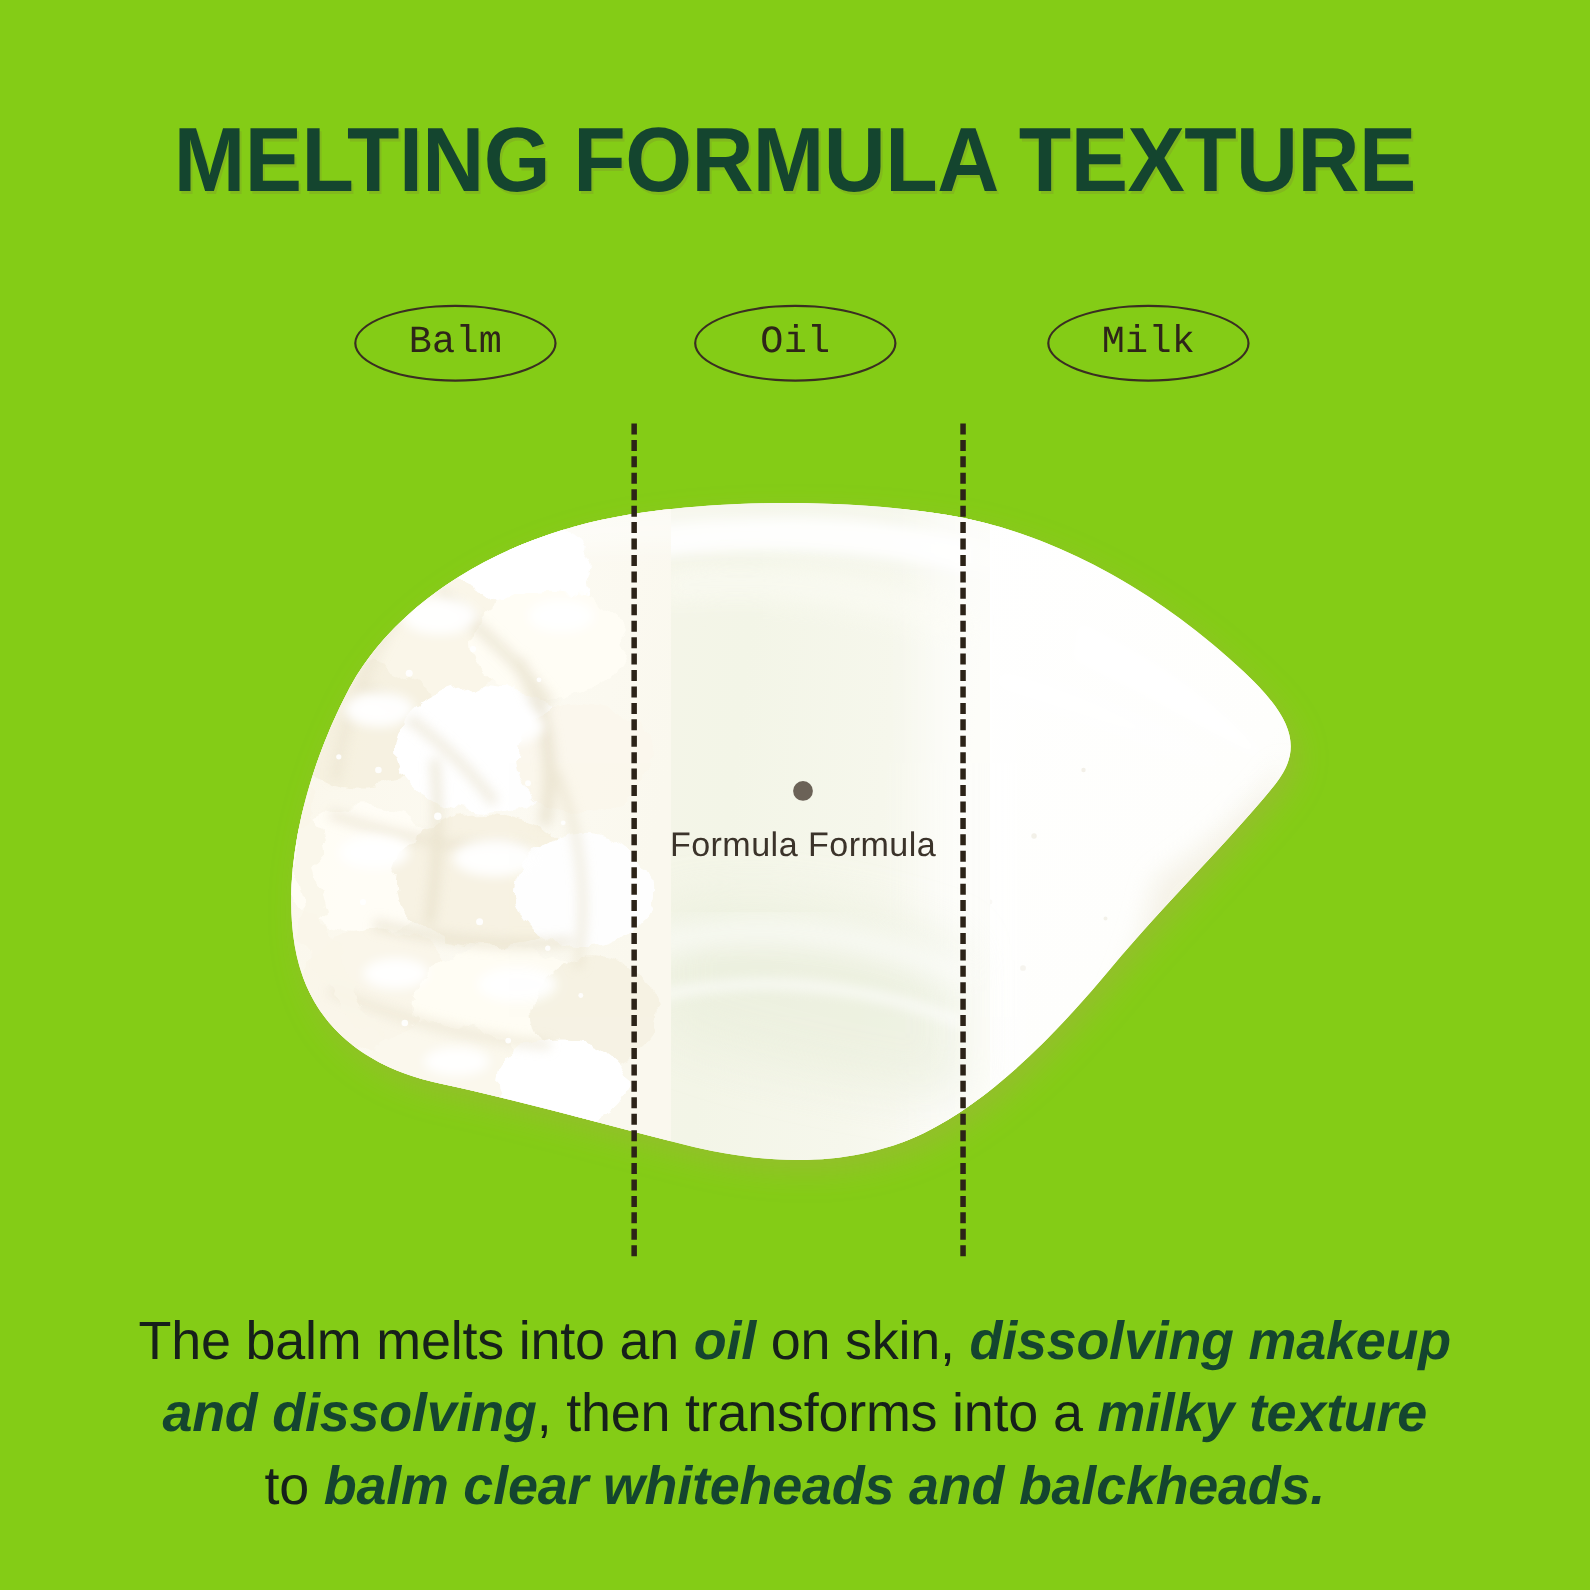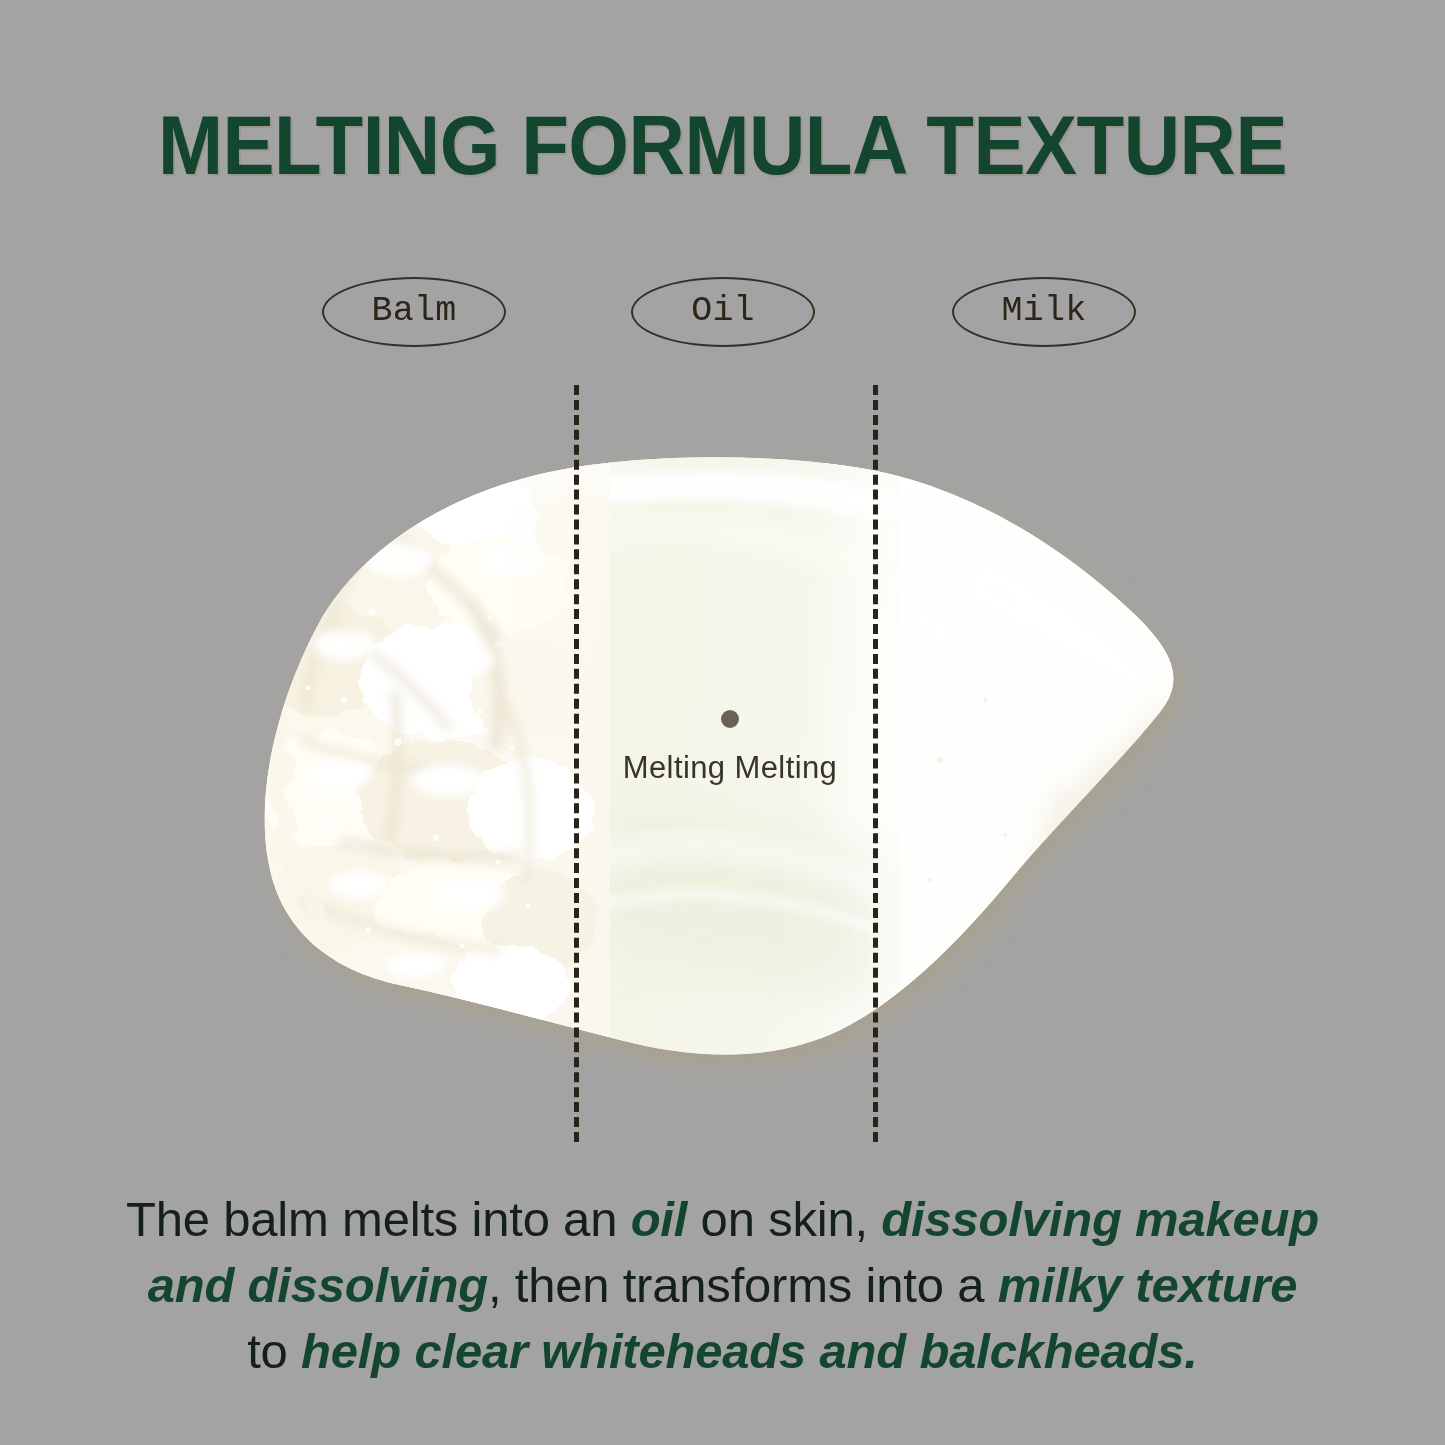--- a/index.html
+++ b/index.html
@@ -8,21 +8,21 @@
     padding: 0;
     background: #F8E7BC;
   }
   body {
     font-family: "Liberation Sans", sans-serif;
   }
   #page {
     position: relative;
     width: 1445px;
     height: 1445px;
-    background: #a3a3a3;
+    background: #84cc16;
     overflow: hidden;
   }
 
   
   #title {
     position: absolute;
     left: 0;
     top: 104px;
     width: 1445px;
     text-align: center;
@@ -325,28 +325,28 @@
   </div>
   <div class="pill" id="pill-milk">
     <span>Milk</span>
   </div>
 
   <div class="divider" id="divider-left"></div>
   <div class="divider" id="divider-right"></div>
 
   <div id="annotation">
     <div id="annotation-dot"></div>
-    <div id="annotation-label">Melting Melting</div>
+    <div id="annotation-label">Formula Formula</div>
   </div>
 
   <div id="caption">
     <span class="ln">
       <span>The balm melts into an </span><span class="hl">oil</span><span> on skin, </span><span class="hl">dissolving makeup</span>
     </span>
     <span class="ln">
       <span class="hl">and dissolving</span><span>, then transforms into a </span><span class="hl">milky texture</span>
     </span>
     <span class="ln">
-      <span>to </span><span class="hl">help clear whiteheads and balckheads.</span>
+      <span>to </span><span class="hl">balm clear whiteheads and balckheads.</span>
     </span>
   </div>
 
 </div>
 
 </body></html>

